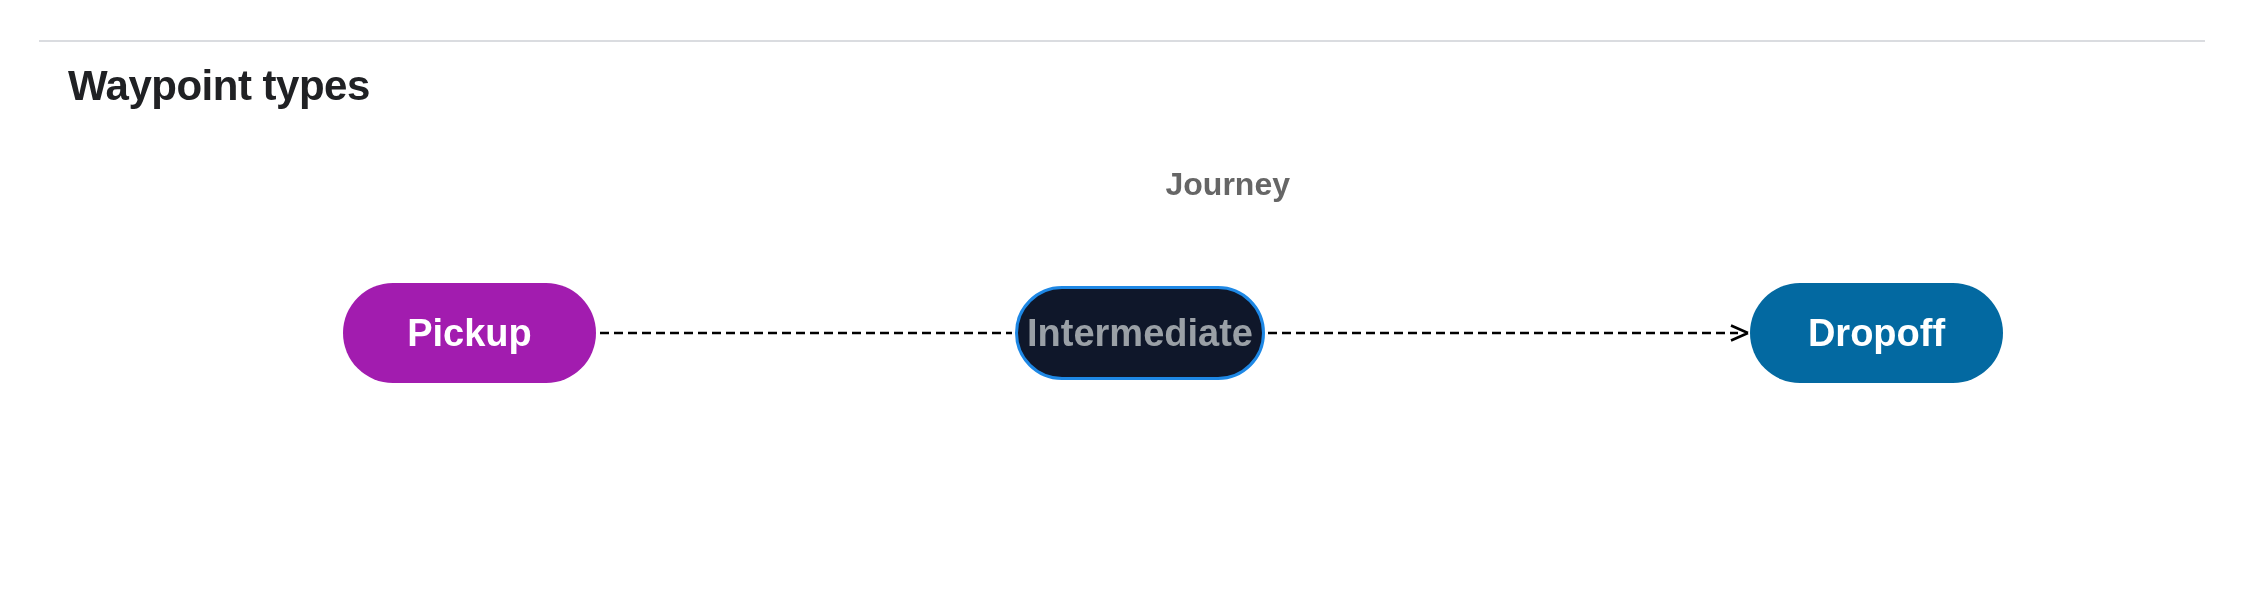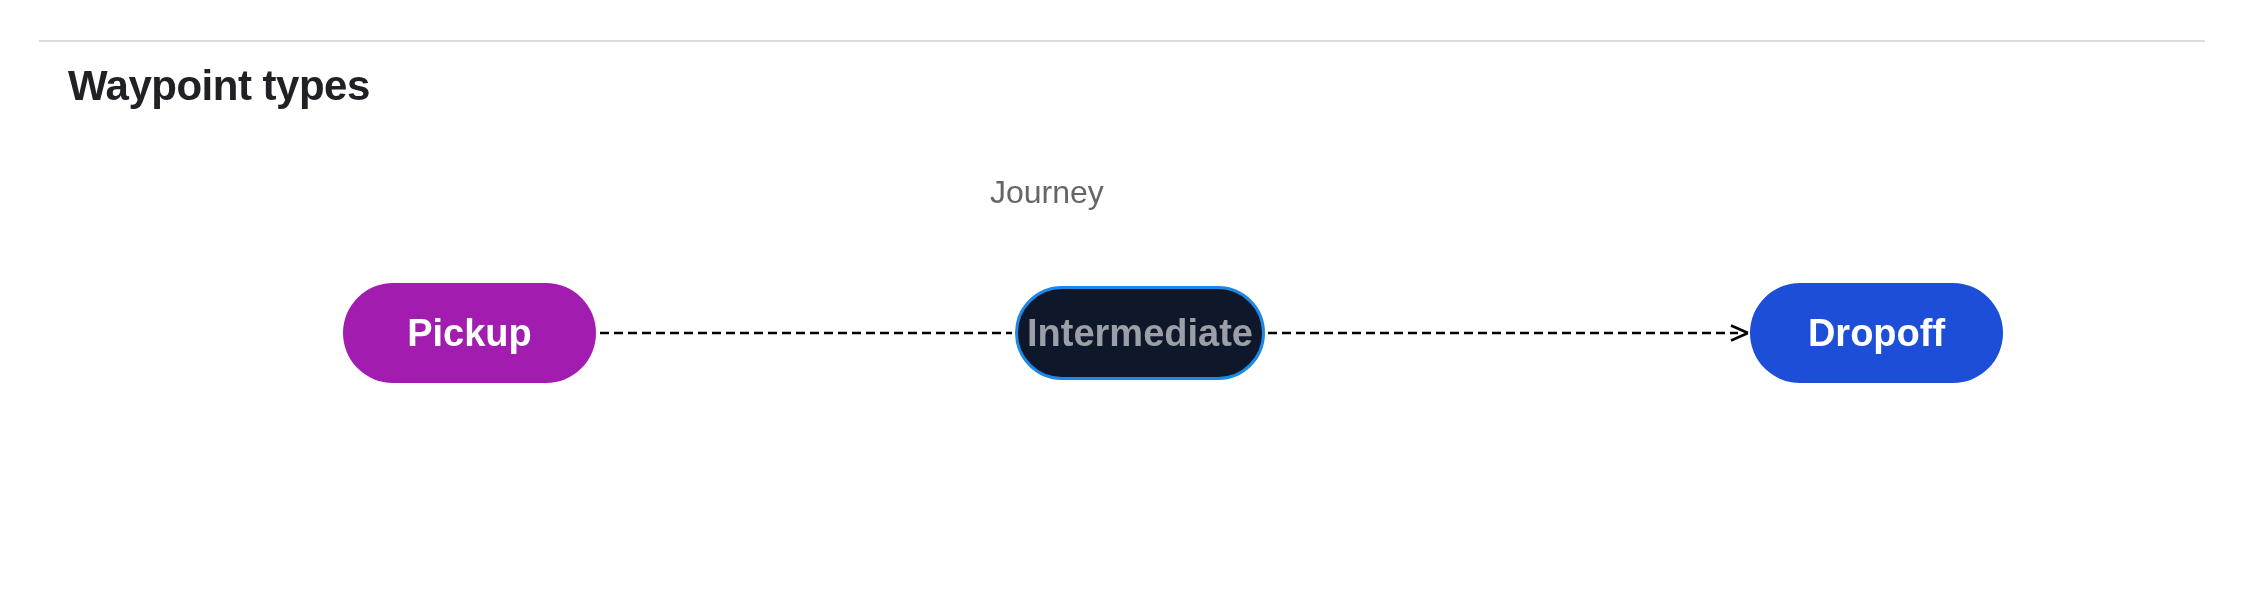--- a/index.html
+++ b/index.html
@@ -31,25 +31,24 @@
     font-weight: bold;
     letter-spacing: -0.5px;
     white-space: nowrap;
   }
 
   .journey-label {
     position: absolute;
     left: 990px;
     top: 166px;
     width: 300px;
-    text-align: left;
+    text-align: right;
     font-size: 32px;
-    font-weight: normal;
+    font-weight: bold;
     white-space: nowrap;
-    margin-top: 8px;
   }
 
   .node {
     position: absolute;
     display: flex;
     align-items: center;
     justify-content: center;
     border-radius: 52px;
     font-size: 38px;
     font-weight: bold;
@@ -101,19 +100,19 @@
   </svg>
 
   <div class="node terminal pickup" style="background-color: #a21caf; color: rgb(255, 255, 255);">
     <span>Pickup</span>
   </div>
 
   <div class="node intermediate" style="border-color: rgb(30, 136, 229); color: rgb(154, 160, 166);">
     <span>Intermediate</span>
   </div>
 
-  <div class="node terminal dropoff" style="background-color: #1d4ed8; color: rgb(255, 255, 255); align-items: center;">
+  <div class="node terminal dropoff" style="background-color: #0369a1; color: rgb(255, 255, 255); align-items: center;">
     <span>Dropoff</span>
   </div>
 
   <div class="divider bottom" style="background-color: rgb(218, 220, 224);"></div>
 
 </div>
 
 </body></html>

